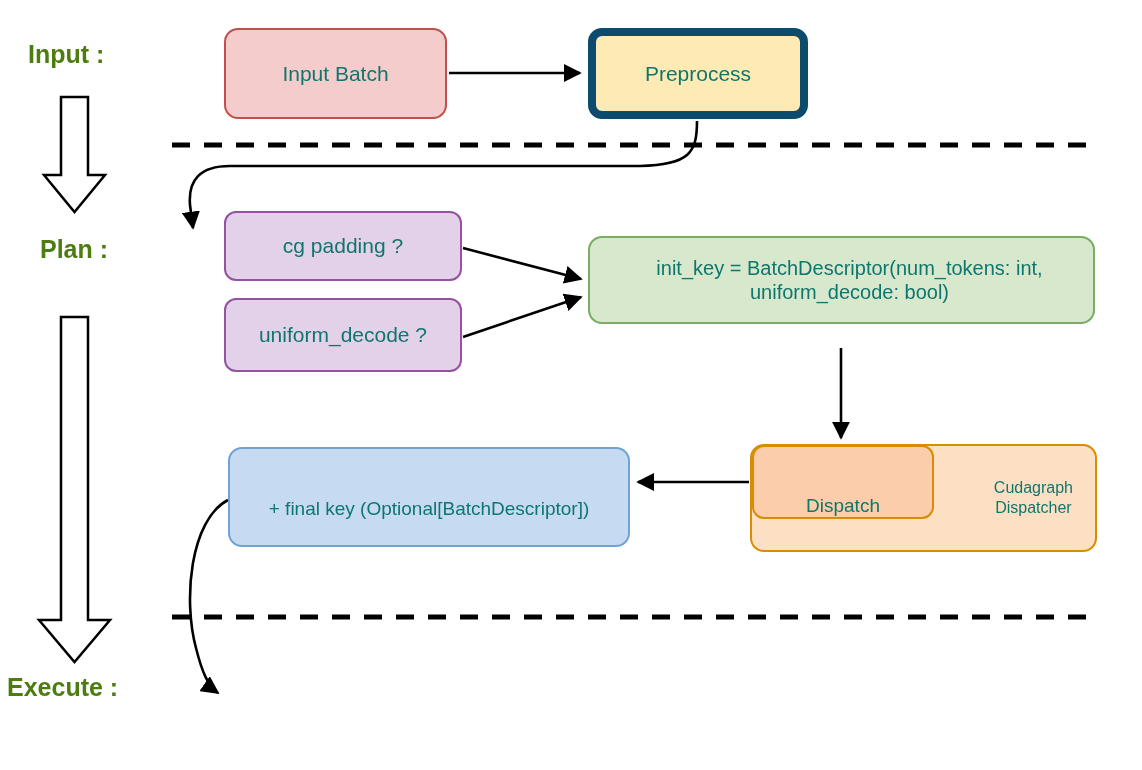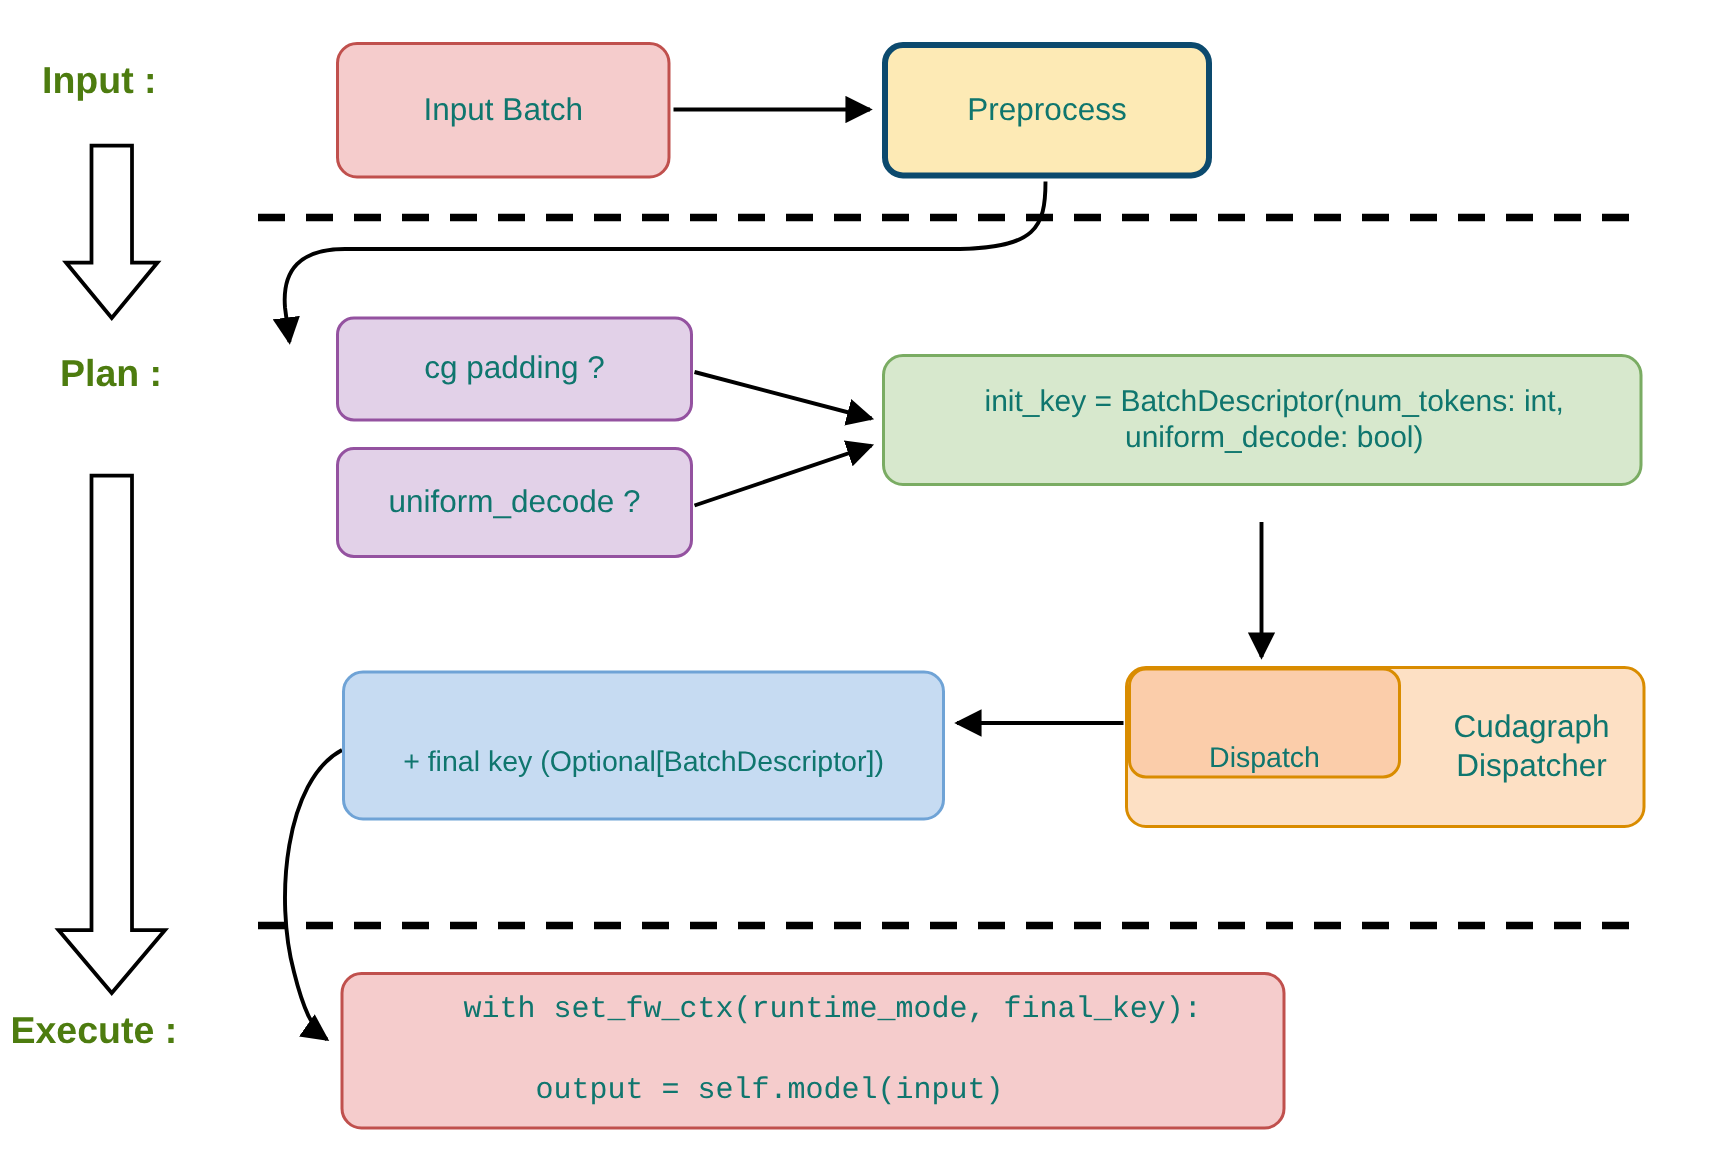--- a/index.html
+++ b/index.html
@@ -43,21 +43,21 @@
   }
   .node-text { display: block; width: 100%; }
 
   .n-input-batch {
     left: 224px; top: 28px; width: 223px; height: 91px;
     background: #f5cccc; border: 2px solid #c0504d; border-radius: 14px;
     font-size: 21px;
   }
   .n-preprocess {
     left: 588px; top: 28px; width: 220px; height: 91px;
-    background: #fdeab5; border: 4px solid #0c4a6e; border-radius: 14px;
+    background: #fdeab5; border: 8px solid #0c4a6e; border-radius: 14px;
     font-size: 21px;
   }
   .n-cg-padding {
     left: 224px; top: 211px; width: 238px; height: 70px;
     background: #e2d1e8; border: 2px solid #9452a0; border-radius: 12px;
     font-size: 21px;
   }
   .n-uniform-decode {
     left: 224px; top: 298px; width: 238px; height: 74px;
     background: #e2d1e8; border: 2px solid #9452a0; border-radius: 12px;
@@ -65,21 +65,21 @@
   }
   .n-init-key {
     left: 588px; top: 236px; width: 507px; height: 88px;
     background: #d7e8cd; border: 2px solid #7aac63; border-radius: 14px;
     font-size: 20px;
     padding-left: 16px;
   }
   .n-cudagraph-dispatcher {
     left: 750px; top: 444px; width: 347px; height: 108px;
     background: #fde0c4; border: 2px solid #d98c00; border-radius: 14px;
-    font-size: 21px;
+    font-size: 16px;
     align-items: center;
     justify-content: flex-end;
     padding-right: 22px;
   }
   .n-dispatch {
     left: 752px; top: 445px; width: 182px; height: 74px;
     background: #fbcdaa; border: 2px solid #d98c00; border-radius: 12px;
     font-size: 19px;
     align-items: flex-end;
   }
@@ -175,20 +175,14 @@
     <span class="node-text">Dispatch</span>
   </div>
 
   <div class="node n-runtime-mode">
     <span class="node-text">
       <br>
       <span>+ final key (Optional[BatchDescriptor])</span>
     </span>
   </div>
 
-  <div class="node n-code">
-    <span class="node-text">
-      <span>with set_fw_ctx(runtime_mode, final_key):</span><br>
-      <span>    output = self.model(input)</span>
-    </span>
-  </div>
 
 </div>
 
 </body></html>

